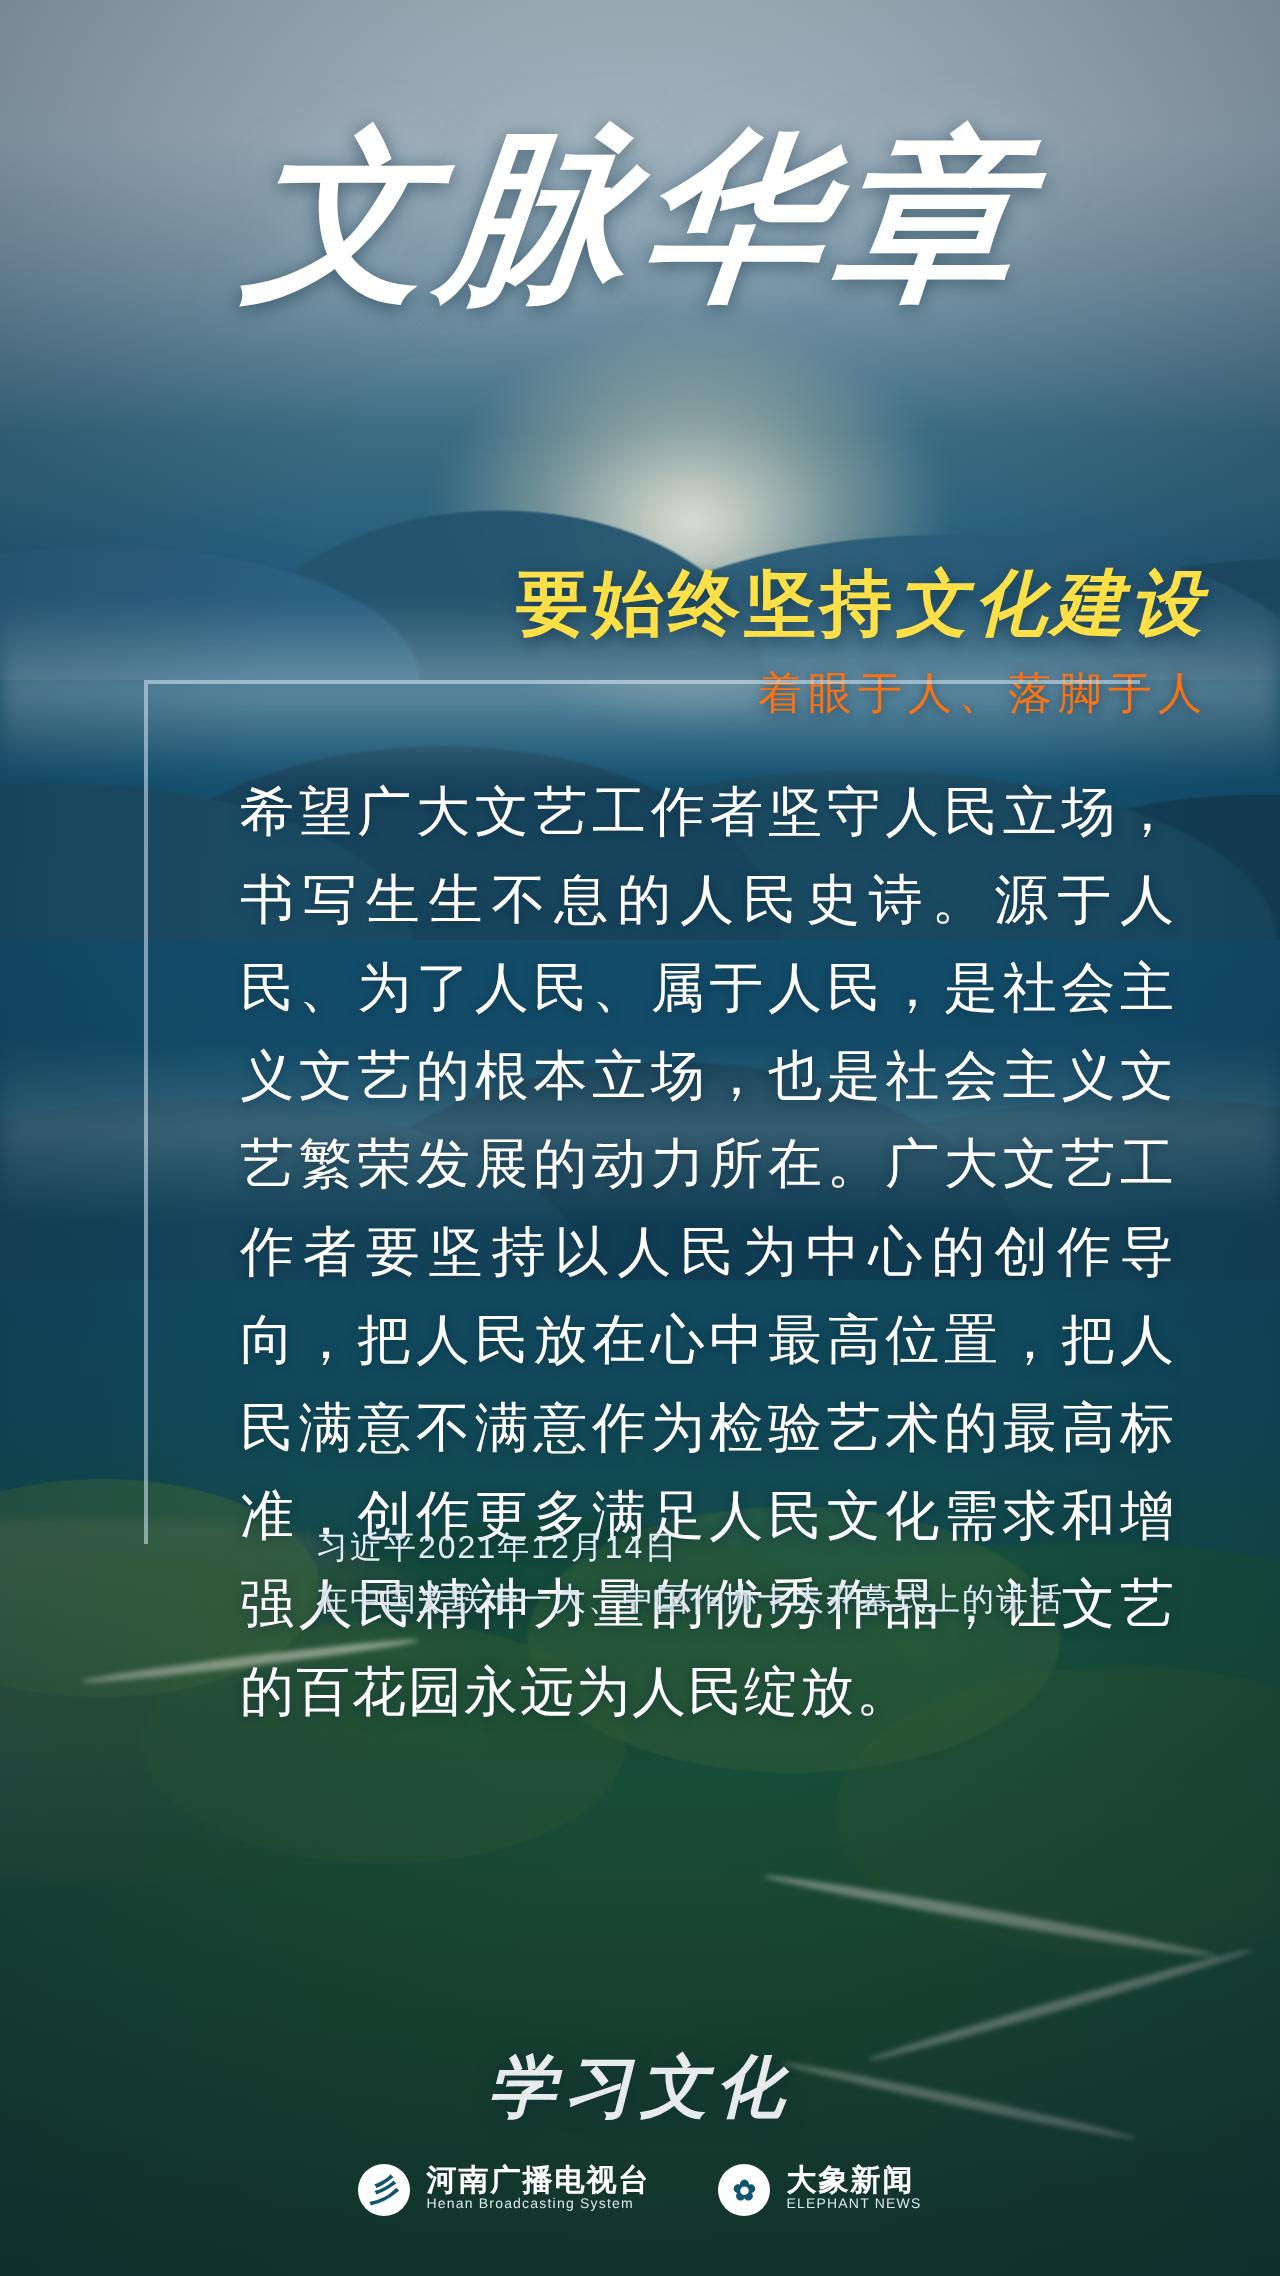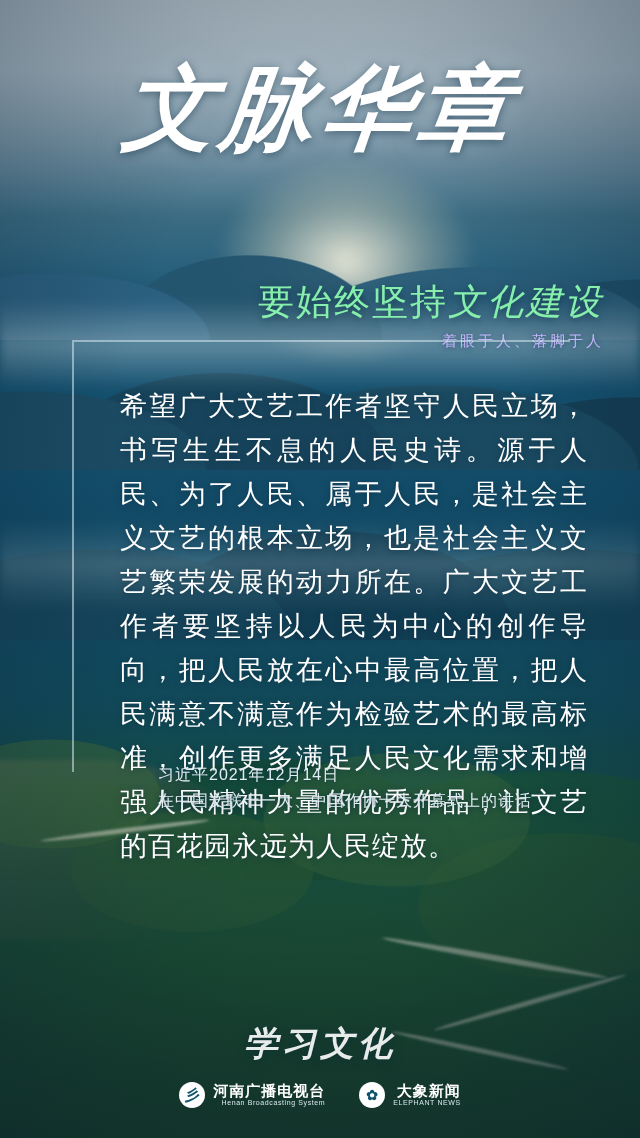--- a/index.html
+++ b/index.html
@@ -152,39 +152,39 @@
       0 0 28px rgba(180,215,235,.35);
     font-style: italic;
     transform: skewX(-6deg);
   }
 
   .headline {
     position: absolute;
     right: 36px;
     top: 278px;
     text-align: right;
-    color: #86efac;
-    font-family: "DejaVu Serif", "Liberation Serif", serif;
-    font-weight: normal;
+    color: #fde047;
+    font-family: "DejaVu Serif", "Liberation Serif", serif;
+    font-weight: bold;
     font-size: 36px;
     letter-spacing: 2px;
     text-shadow: 0 2px 8px rgba(8,36,56,.6);
   }
   .headline .accent {
     font-family: "DejaVu Serif", "Liberation Serif", serif;
     font-style: italic;
     letter-spacing: 3px;
   }
   .subhead {
     position: absolute;
     right: 36px;
     top: 332px;
     text-align: right;
-    color: #c4b5fd;
-    font-size: 15px;
+    color: #f97316;
+    font-size: 22px;
     letter-spacing: 3px;
     text-shadow: 0 1px 6px rgba(8,36,56,.6);
   }
 
   .frame {
     position: absolute;
     left: 72px;
     top: 340px;
     width: 496px;
     height: 430px;
@@ -254,21 +254,21 @@
     background: #ffffff;
     color: #11546e;
     display: flex;
     align-items: center;
     justify-content: center;
     font-size: 15px;
     font-weight: bold;
     font-family: "DejaVu Serif", "Liberation Serif", serif;
   }
   .logo-mark.paw { font-size: 14px; }
-  .logo-text { line-height: 1.05; text-align: right; }
+  .logo-text { line-height: 1.05; text-align: left; }
   .logo-cn { font-size: 15px; letter-spacing: 1px; font-weight: bold; }
   .logo-en { font-size: 7px; letter-spacing: .6px; color: #d9e8f1; }
 </style>
 </head>
 <body>
 
 <div class="poster">
 
   <div class="bg">
     <div class="sky-glow"></div>

